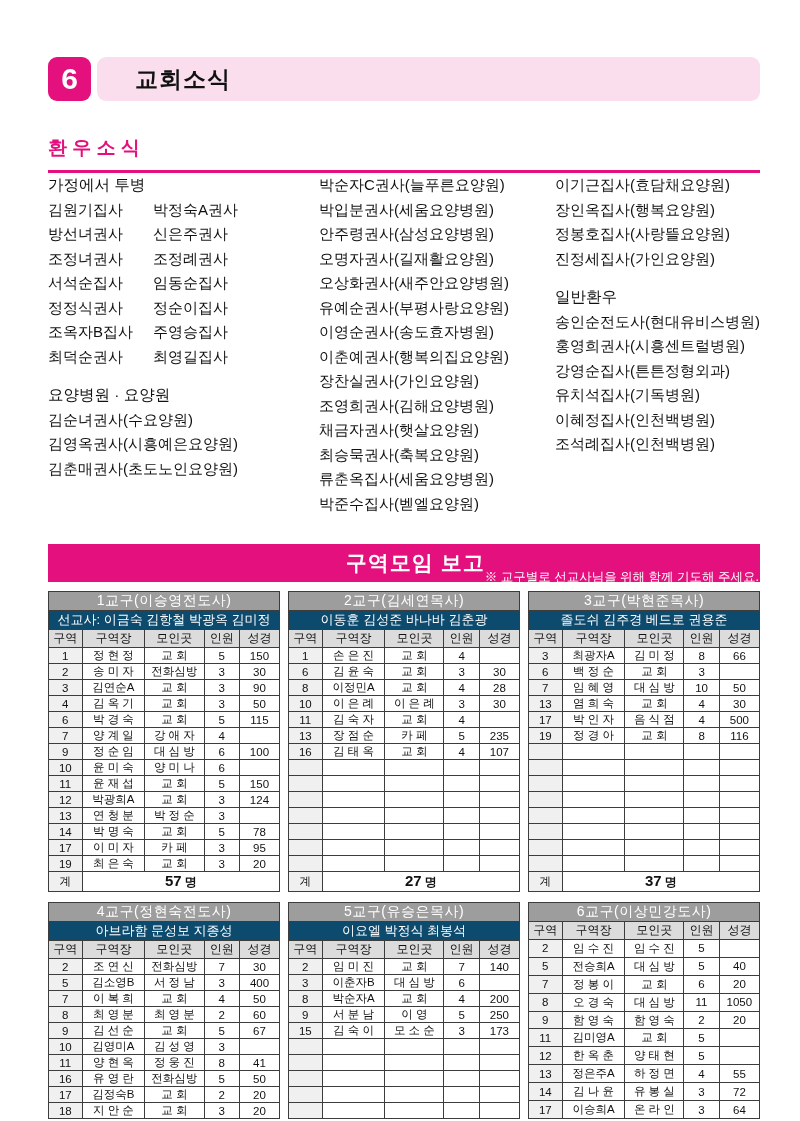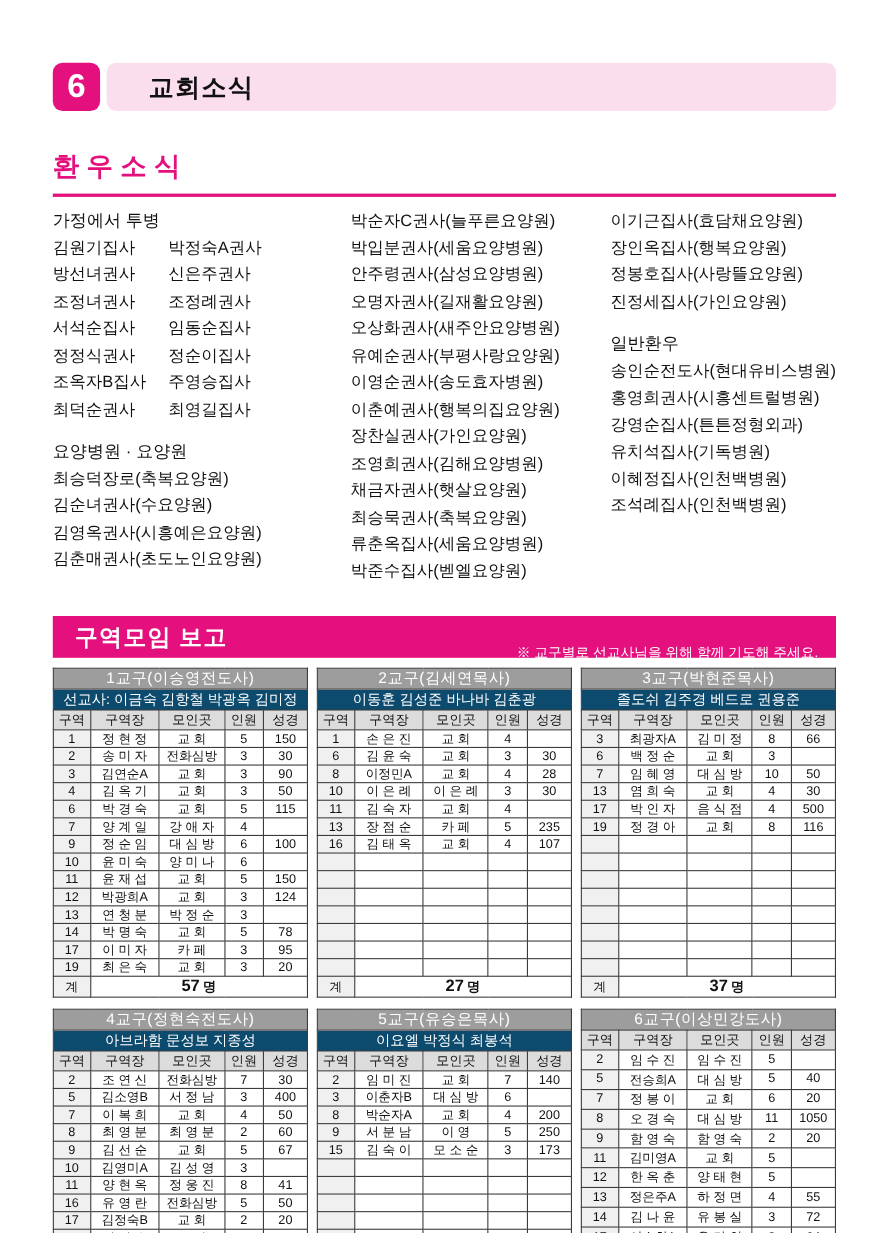--- a/index.html
+++ b/index.html
@@ -11,37 +11,37 @@
   
   .page-header{display:flex;gap:6px;height:44px;margin-bottom:34px;}
   .page-number{
     width:43px;background:#e3107d;color:#fff;font-size:30px;font-weight:bold;
     display:flex;align-items:center;justify-content:center;border-radius:9px;
   }
   .page-title-bar{flex:1;background:#fbdeed;border-radius:9px;display:flex;align-items:center;padding-left:38px;}
   .page-title{font-size:23px;font-weight:600;letter-spacing:1px;}
   
   .patients-heading{
-    color:#e3107d;font-size:24px;font-weight:bold;margin:0 0 10px 0;
+    color:#e3107d;font-size:19px;font-weight:bold;margin:0 0 0 0;
     padding-bottom:9px;border-bottom:3px solid #e3107d;
   }
   .patients-columns{display:flex;font-size:15px;line-height:24.5px;}
   .pcol1{width:250px;}
   .pcol2{width:260px;margin-left:44px;}
   .pcol3{flex:1;}
   .group-title{font-size:15.5px;font-weight:normal;margin:0;line-height:24.5px;}
   .group-title.gap{margin-top:14px;}
   .pair{display:flex;}
   .pair .pname:first-child{width:105px;}
   .pname,.pname-line{white-space:nowrap;}
   
   .report{margin-top:28px;}
   .report-banner{
     background:#e3107d;height:38px;display:flex;align-items:center;
-    justify-content:space-between;padding:0 16px 0 20px;color:#fff;margin-bottom:9px;
+    justify-content:flex-end;padding:0 1px 0 20px;color:#fff;margin-bottom:9px;
   }
   .report-title{font-size:21px;font-weight:bold;letter-spacing:1px;}
   .report-note{font-size:12.5px;margin-top:28px;}
   
   .tables-row{display:flex;gap:8px;margin-bottom:10px;}
   .gtable{flex:1;border-collapse:collapse;table-layout:fixed;font-size:11.5px;}
   .gtable th,.gtable td{
     border:1px solid #3c3c3c;padding:0 2px;height:15px;text-align:center;
     font-weight:normal;overflow:hidden;white-space:nowrap;
   }
@@ -98,21 +98,20 @@
             <span class="pname">조옥자B집사</span>
             <span class="pname">주영승집사</span>
           </div>
             <div class="pair">
             <span class="pname">최덕순권사</span>
             <span class="pname">최영길집사</span>
           </div>
           </div>
         <h3 class="group-title gap">요양병원 · 요양원</h3>
         <div>
-            <div class="pname-line">최승덕장로(축복요양원)</div>
             <div class="pname-line">김순녀권사(수요양원)</div>
             <div class="pname-line">김영옥권사(시흥예은요양원)</div>
             <div class="pname-line">김춘매권사(초도노인요양원)</div>
           </div>
       </div>
 
       <div class="pcol2">
         <div>
             <div class="pname-line">박순자C권사(늘푸른요양원)</div>
             <div class="pname-line">박입분권사(세움요양병원)</div>

